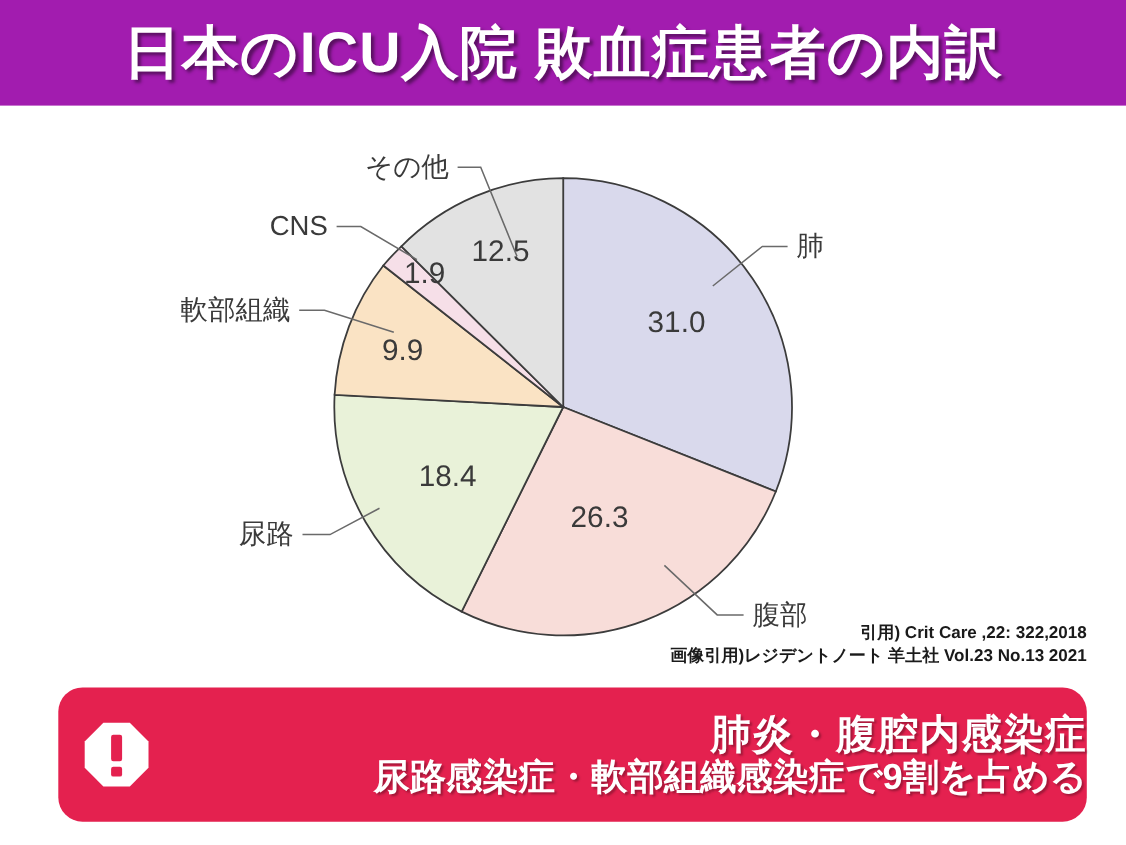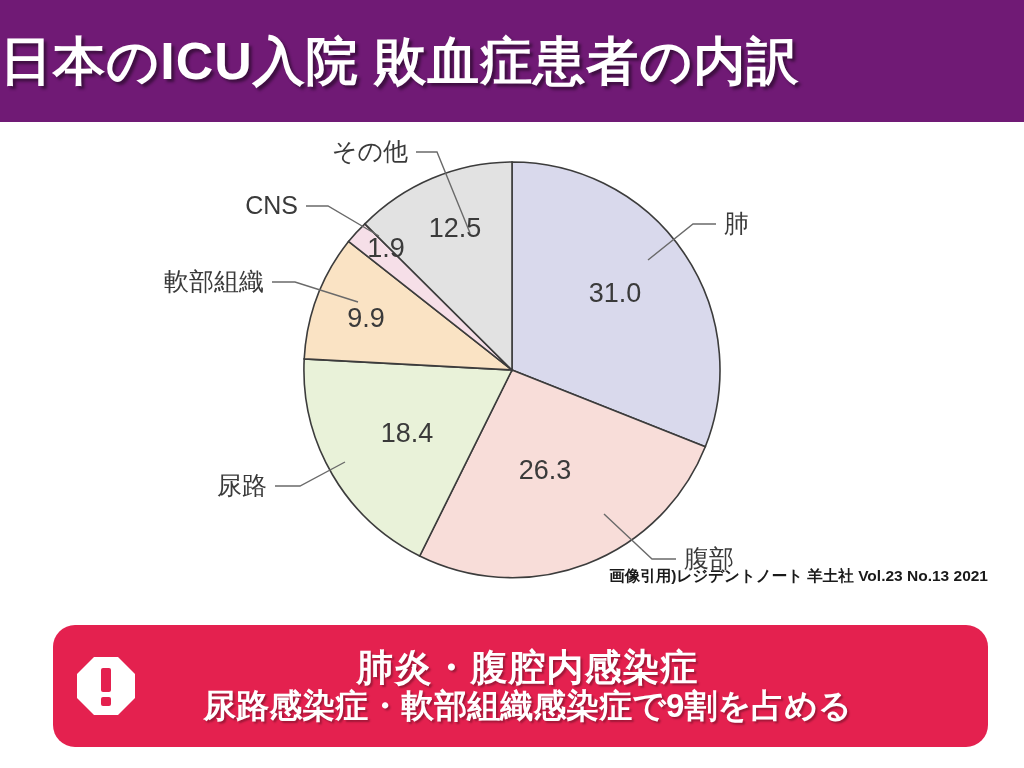--- a/index.html
+++ b/index.html
@@ -15,25 +15,25 @@
     overflow: hidden;
     font-family: "Liberation Sans", "DejaVu Sans", sans-serif;
   }
 
   
   #title-banner {
     position: absolute;
     left: 0;
     top: 0;
     width: 1024px;
-    height: 122px;
-    background: #701a75;
+    height: 96px;
+    background: #a21caf;
     display: flex;
     align-items: center;
-    justify-content: flex-start;
+    justify-content: center;
   }
   #title-text {
     color: #ffffff;
     font-size: 52px;
     font-weight: bold;
     letter-spacing: 1px;
     line-height: 1;
     white-space: nowrap;
     text-shadow: 3px 3px 3px rgba(0,0,0,0.45);
   }
@@ -98,25 +98,24 @@
   }
   #callout-icon {
     flex: 0 0 auto;
     margin-left: 22px;
     width: 62px;
     height: 62px;
     position: relative;
   }
   #callout-text {
     flex: 1 1 auto;
-    text-align: center;
+    text-align: right;
     color: #ffffff;
     font-weight: bold;
     line-height: 1.12;
-    padding-right: 70px;
     text-shadow: 2px 2px 2px rgba(0,0,0,0.30);
   }
   #callout-line1 { font-size: 37px; letter-spacing: 1px; }
   #callout-line2 { font-size: 33px; letter-spacing: 0px; }
 </style>
 </head>
 <body>
 
 <div id="title-banner">
   <div id="title-text">日本のICU入院 敗血症患者の内訳</div>
@@ -169,20 +168,21 @@
       <text class="cat-label" x="298" y="92" text-anchor="end">CNS</text>
       <text class="cat-label" x="264" y="168" text-anchor="end">軟部組織</text>
       <text class="cat-label" x="267" y="372" text-anchor="end">尿路</text>
       <text class="cat-label" x="684" y="445" text-anchor="start">腹部</text>
       <text class="cat-label" x="724" y="110" text-anchor="start">肺</text>
     </g>
   </svg>
 </div>
 
 <div id="citations">
+  <div>引用) Crit Care ,22: 322,2018</div>
   <div>画像引用)レジデントノート 羊土社 Vol.23 No.13  2021</div>
 </div>
 
 <div id="callout-banner">
   <div id="callout-icon">
     <svg width="62" height="62" viewBox="0 0 62 62">
       <polygon points="19,2 43,2 60,19 60,43 43,60 19,60 2,43 2,19" fill="#ffffff"></polygon>
       <rect x="26" y="13" width="10" height="24" rx="2" fill="#e4214f"></rect>
       <rect x="26" y="42" width="10" height="9" rx="2" fill="#e4214f"></rect>
     </svg>

